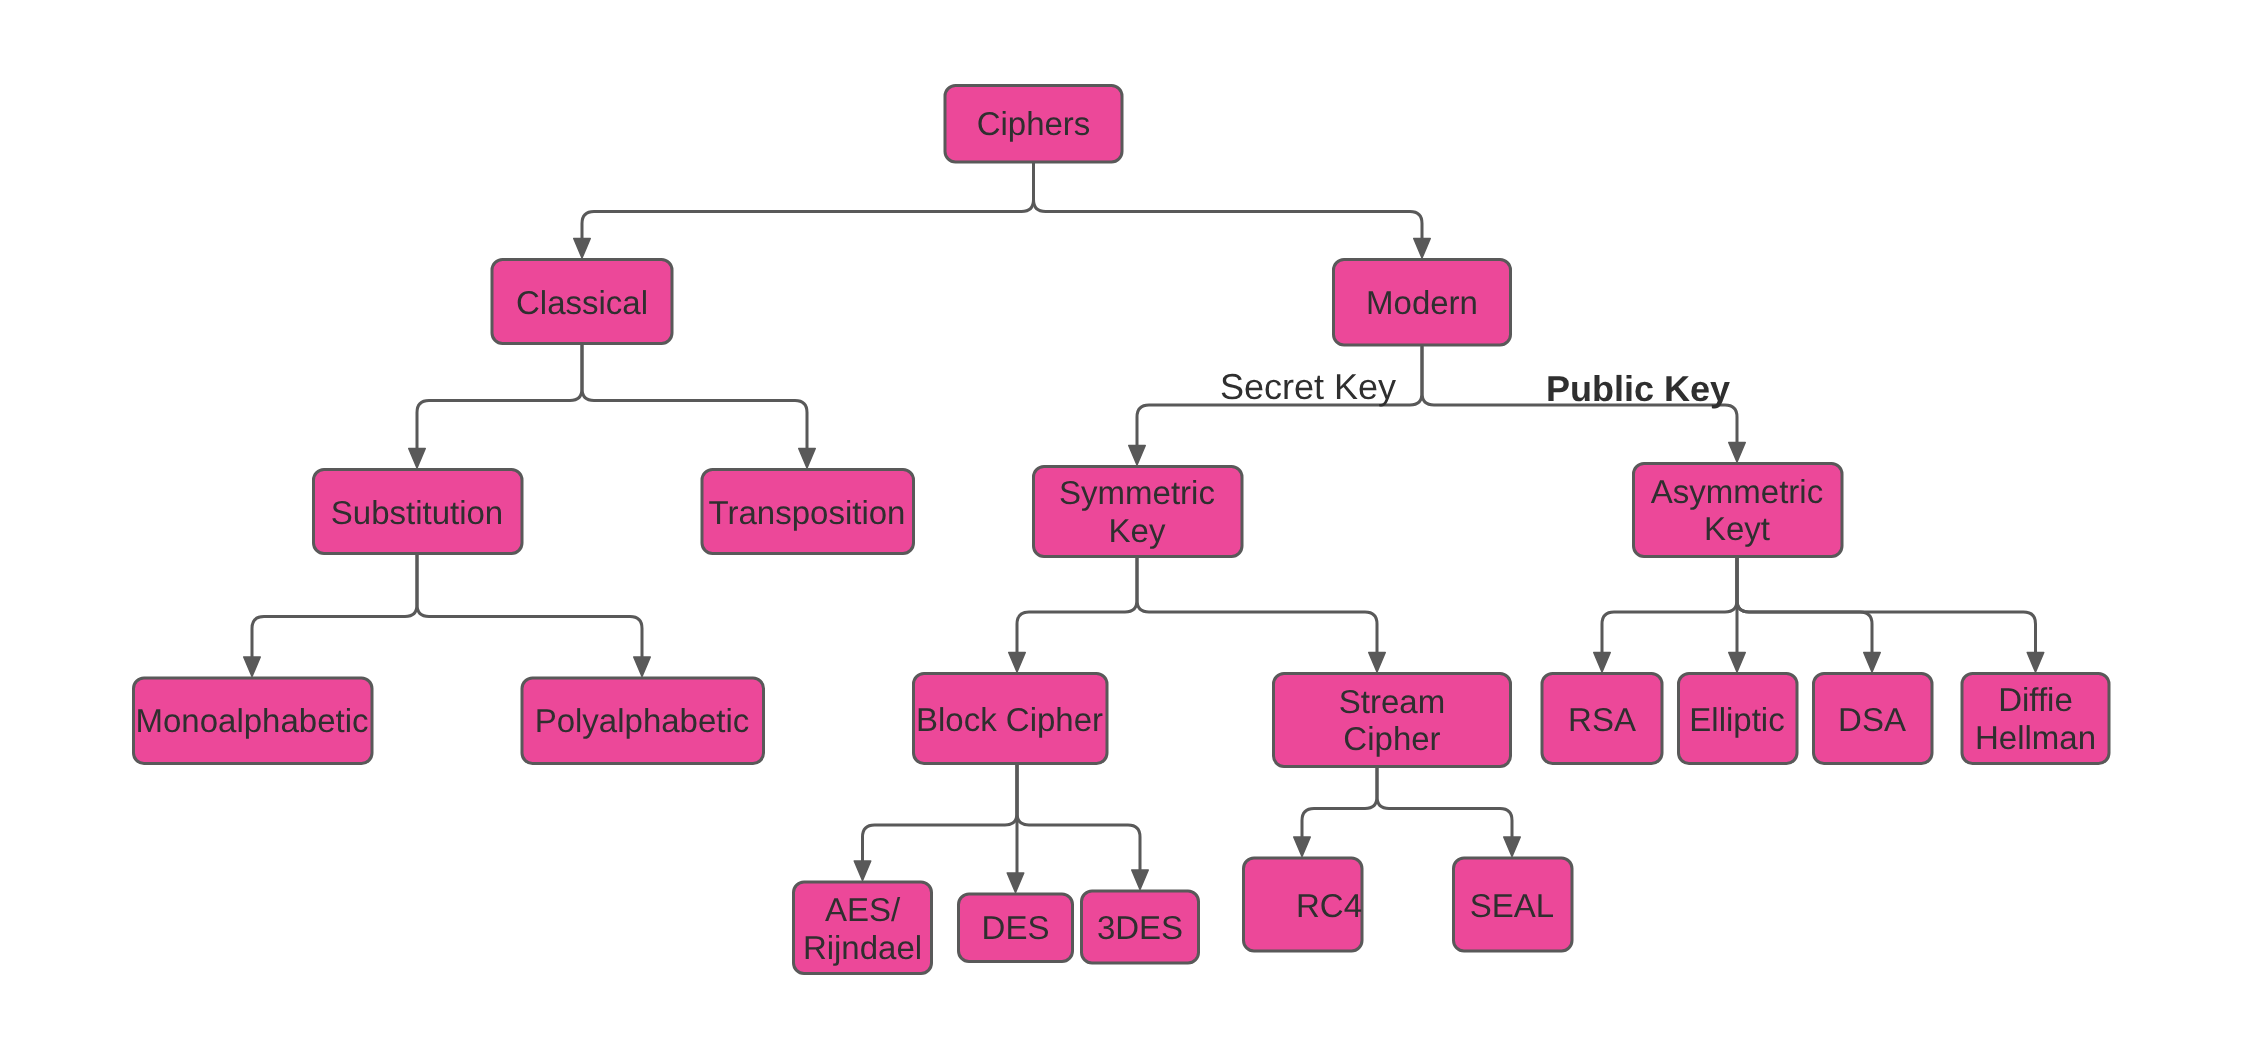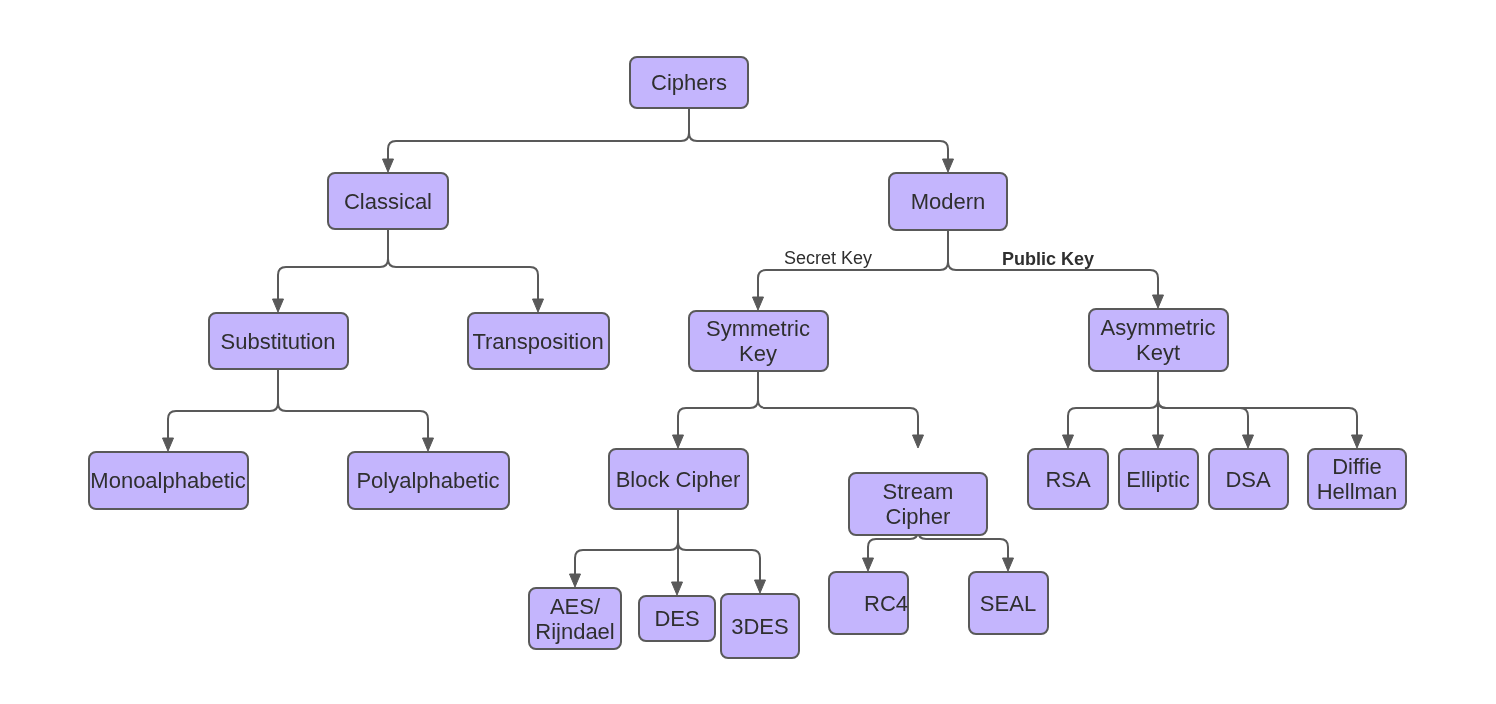--- a/index.html
+++ b/index.html
@@ -31,39 +31,40 @@
   }
   .arrowhead {
     fill: var(--stroke, #595959);
     stroke: var(--stroke, #595959);
     stroke-width: 1;
     stroke-linejoin: round;
   }
   .node {
     position: absolute;
     box-sizing: border-box;
-    background: #c4b5fd;
+    background: #ec4899;
     border: 2px solid var(--stroke, #595959);
     border-radius: 8px;
     display: flex;
     align-items: center;
     justify-content: center;
     text-align: center;
     color: var(--text, #2f2f2f);
     font-size: 22px;
     line-height: 25px;
     white-space: pre-line;
   }
   .edge-label {
     position: absolute;
     transform: translateX(-50%);
     color: var(--text, #2f2f2f);
-    font-size: 18px;
+    font-size: 24px;
     line-height: 25px;
     white-space: nowrap;
+    margin-left: 44px;
   }
 </style>
 </head>
 <body>
 
 <div id="diagram-root" style="--stroke: #595959; --text: #2f2f2f; --bg: #ffffff;">
   <svg id="edge-layer" viewBox="0 0 1496 704" xmlns="http://www.w3.org/2000/svg">
       <path d="M 689 109 L 689 133 Q 689 141 681 141 L 396 141 Q 388 141 388 149 L 388 160" class="edge"></path>
       <path d="M 388 172 L 382.5 159 L 393.5 159 Z" class="arrowhead"></path>
       <path d="M 689 109 L 689 133 Q 689 141 697 141 L 940 141 Q 948 141 948 149 L 948 160" class="edge"></path>
@@ -108,29 +109,29 @@
     <div class="node" style="left: 327px; top: 172px; width: 122px; height: 58px;"><span>Classical</span></div>
     <div class="node" style="left: 888px; top: 172px; width: 120px; height: 59px;"><span>Modern</span></div>
     <div class="node" style="left: 207.5px; top: 312px; width: 141px; height: 58px;"><span>Substitution</span></div>
     <div class="node" style="left: 466.5px; top: 312px; width: 143px; height: 58px;"><span>Transposition</span></div>
     <div class="node" style="left: 687.5px; top: 310px; width: 141px; height: 62px;"><span>Symmetric
 Key</span></div>
     <div class="node" style="left: 1087.5px; top: 308px; width: 141px; height: 64px;"><span>Asymmetric
 Keyt</span></div>
     <div class="node" style="left: 87.5px; top: 451px; width: 161px; height: 59px; align-items: center;"><span>Monoalphabetic</span></div>
     <div class="node" style="left: 346.5px; top: 451px; width: 163px; height: 59px;"><span>Polyalphabetic</span></div>
-    <div class="node" style="left: 607.5px; top: 448px; width: 141px; height: 62px;"><span>Block Cipher</span></div>
-    <div class="node" style="left: 848px; top: 472px; width: 140px; height: 64px;"><span>Stream
+    <div class="node" style="left: 607.5px; top: 448px; width: 131px; height: 62px;"><span>Block Cipher</span></div>
+    <div class="node" style="left: 848px; top: 448px; width: 160px; height: 64px;"><span>Stream
 Cipher</span></div>
     <div class="node" style="left: 1027px; top: 448px; width: 82px; height: 62px;"><span>RSA</span></div>
     <div class="node" style="left: 1117.5px; top: 448px; width: 81px; height: 62px;"><span>Elliptic</span></div>
     <div class="node" style="left: 1207.5px; top: 448px; width: 81px; height: 62px;"><span>DSA</span></div>
     <div class="node" style="left: 1307px; top: 448px; width: 100px; height: 62px;"><span>Diffie
 Hellman</span></div>
     <div class="node" style="left: 528px; top: 587px; width: 94px; height: 63px;"><span>AES/
 Rijndael</span></div>
     <div class="node" style="left: 638px; top: 595px; width: 78px; height: 47px;"><span>DES</span></div>
-    <div class="node" style="left: 720px; top: 593px; width: 80px; height: 66px;"><span>3DES</span></div>
+    <div class="node" style="left: 720px; top: 593px; width: 80px; height: 50px;"><span>3DES</span></div>
     <div class="node" style="left: 827.5px; top: 571px; width: 81px; height: 64px; padding-left: 36px;"><span>RC4</span></div>
     <div class="node" style="left: 967.5px; top: 571px; width: 81px; height: 64px;"><span>SEAL</span></div>
     <div class="edge-label" style="left: 828px; top: 246px;">Secret Key</div>
     <div class="edge-label" style="left: 1048px; top: 247px; font-weight: bold;">Public Key</div>
   </div>
 
 </body></html>

